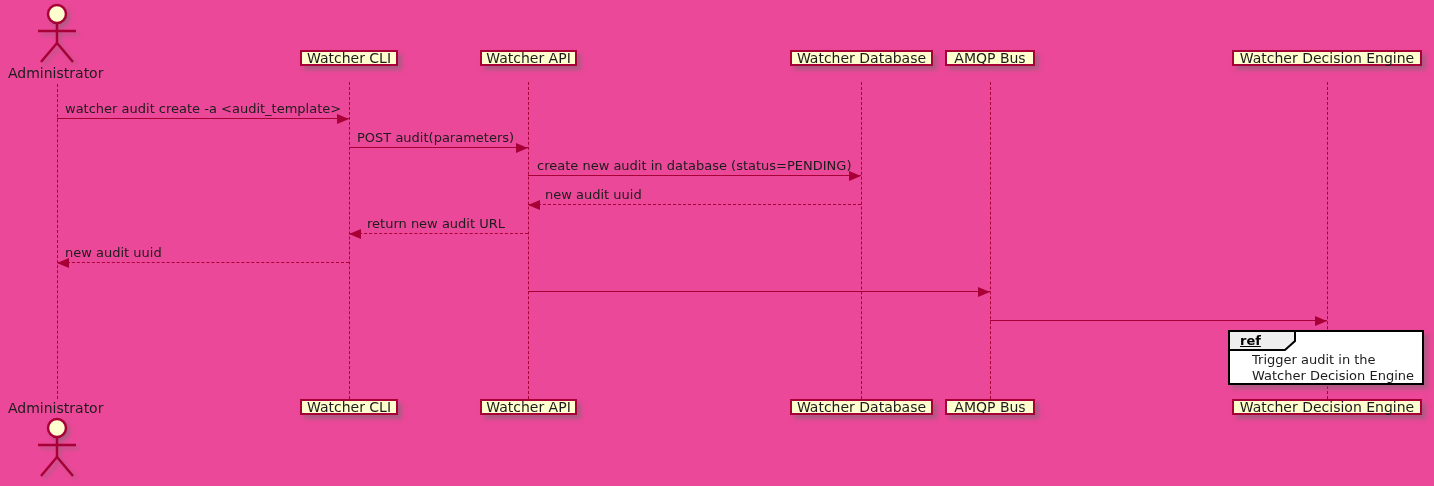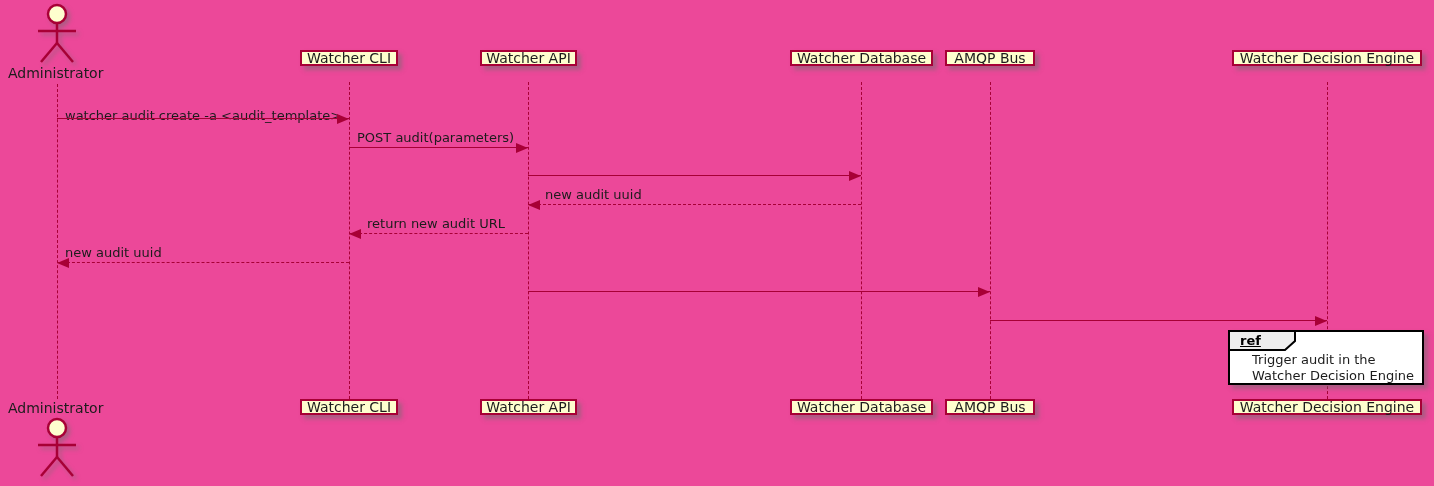--- a/index.html
+++ b/index.html
@@ -137,28 +137,29 @@
     </svg>
   </div>
   <div class="actor-label" style="left:8px;top:65px">Administrator</div>
 
   <div class="participant" style="left:300px;top:50px;width:98px">Watcher CLI</div>
   <div class="participant" style="left:480px;top:50px;width:97px">Watcher API</div>
   <div class="participant" style="left:790px;top:50px;width:143px">Watcher Database</div>
   <div class="participant" style="left:945px;top:50px;width:90px">AMQP Bus</div>
   <div class="participant" style="left:1232px;top:50px;width:190px">Watcher Decision Engine</div>
 
-  <span class="msg-label" style="left:65px;top:108px">watcher audit create -a &lt;audit_template&gt;</span>
+  <span class="msg-label" style="left:65px;top:101px">watcher audit create -a &lt;audit_template&gt;</span>
   <div class="msg-line" style="left:57px;top:118px;width:292px"></div>
   <div class="ah ah-r" style="left:337px;top:118px"></div>
 
   <span class="msg-label" style="left:357px;top:130px">POST audit(parameters)</span>
   <div class="msg-line" style="left:349px;top:147px;width:179px"></div>
   <div class="ah ah-r" style="left:516px;top:147px"></div>
 
+  <span class="msg-label" style="left:537px;top:158px">create new audit in database (status=PENDING)</span>
   <div class="msg-line" style="left:528px;top:175px;width:333px"></div>
   <div class="ah ah-r" style="left:849px;top:175px"></div>
 
   <span class="msg-label" style="left:545px;top:187px">new audit uuid</span>
   <div class="msg-line dashed" style="left:528px;top:204px;width:333px"></div>
   <div class="ah ah-l" style="left:528px;top:204px"></div>
 
   <span class="msg-label" style="left:367px;top:216px">return new audit URL</span>
   <div class="msg-line dashed" style="left:349px;top:233px;width:179px"></div>
   <div class="ah ah-l" style="left:349px;top:233px"></div>

